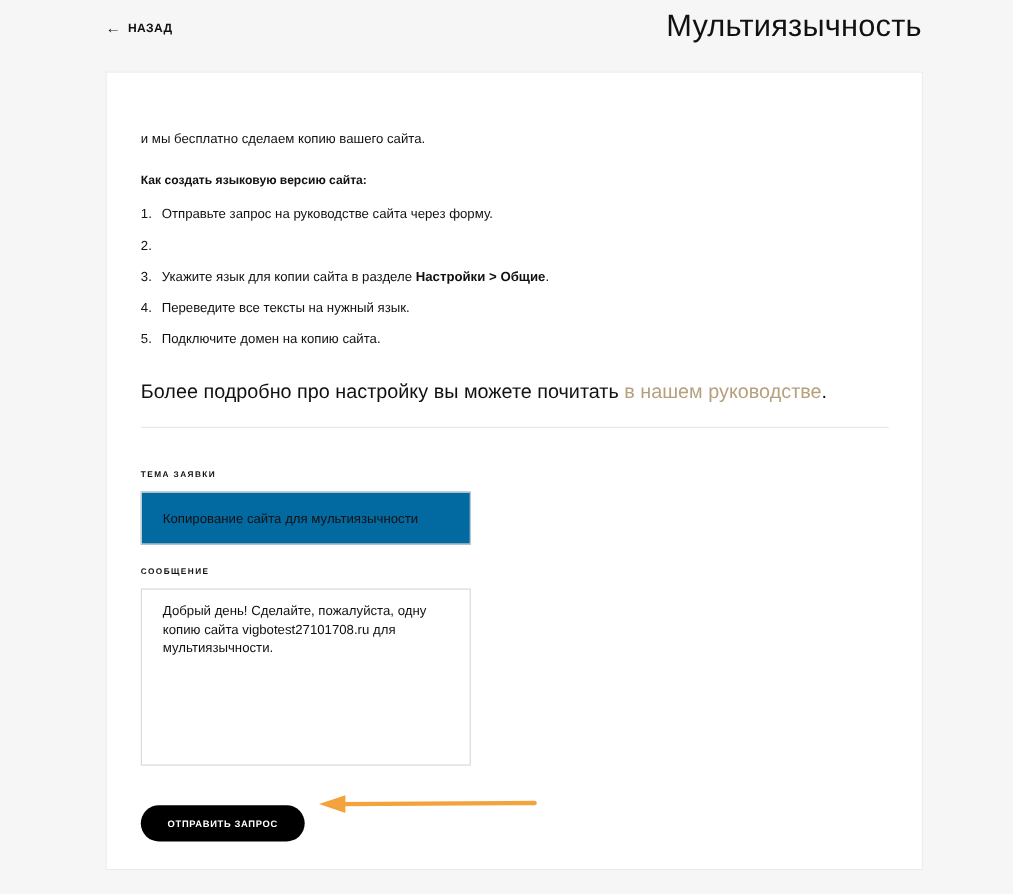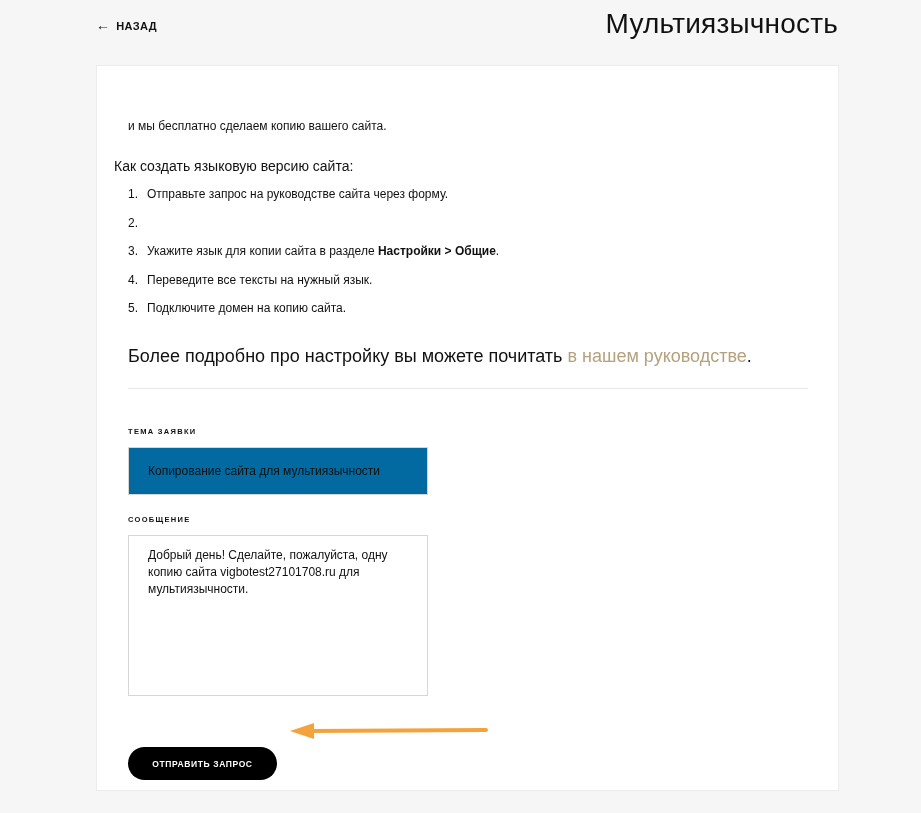--- a/index.html
+++ b/index.html
@@ -27,22 +27,22 @@
       position: absolute; left: 96px; top: 65px;
       width: 743px; height: 726px;
       background: #fff;
       border: 1px solid #ececec;
     }
     .intro {
       position: absolute; left: 31px; top: 30px; width: 660px;
       font-size: 12px; line-height: 20px; color: #111;
     }
     .howto-title {
-      position: absolute; left: 17px; top: 92px;
-      font-size: 14px; font-weight: normal; color: #111;
+      position: absolute; left: 31px; top: 92px;
+      font-size: 11px; font-weight: bold; color: #111;
     }
     .steps { position: absolute; left: 31px; top: 120px; list-style: none; }
     .steps li {
       font-size: 12px; line-height: 16px; height: 28.5px;
       display: flex; color: #111;
     }
     .steps .num { width: 19px; }
     .steps b { font-weight: bold; }
     .more {
       position: absolute; left: 31px; top: 280px;
@@ -69,21 +69,21 @@
     .message-field {
       position: absolute; left: 31px; top: 469px;
       width: 300px; height: 161px;
       border: 1px solid #d6d6d6; background: #fff;
       font-family: "Liberation Sans", "DejaVu Sans", sans-serif;
       font-size: 12px; line-height: 17px; color: #111;
       padding: 11px 19px; resize: none;
       outline: none;
     }
     .submit-button {
-      position: absolute; left: 31px; top: 681px;
+      position: absolute; left: 31px; top: 666px;
       width: 149px; height: 33px;
       background: #000; color: #fff; border: none;
       border-radius: 17px;
       font-family: "Liberation Sans", "DejaVu Sans", sans-serif;
       font-size: 8.5px; font-weight: bold; letter-spacing: 0.6px;
       cursor: pointer;
     }
     .annotation-arrow { position: absolute; left: 288px; top: 720px; }
   </style>
 </head>

